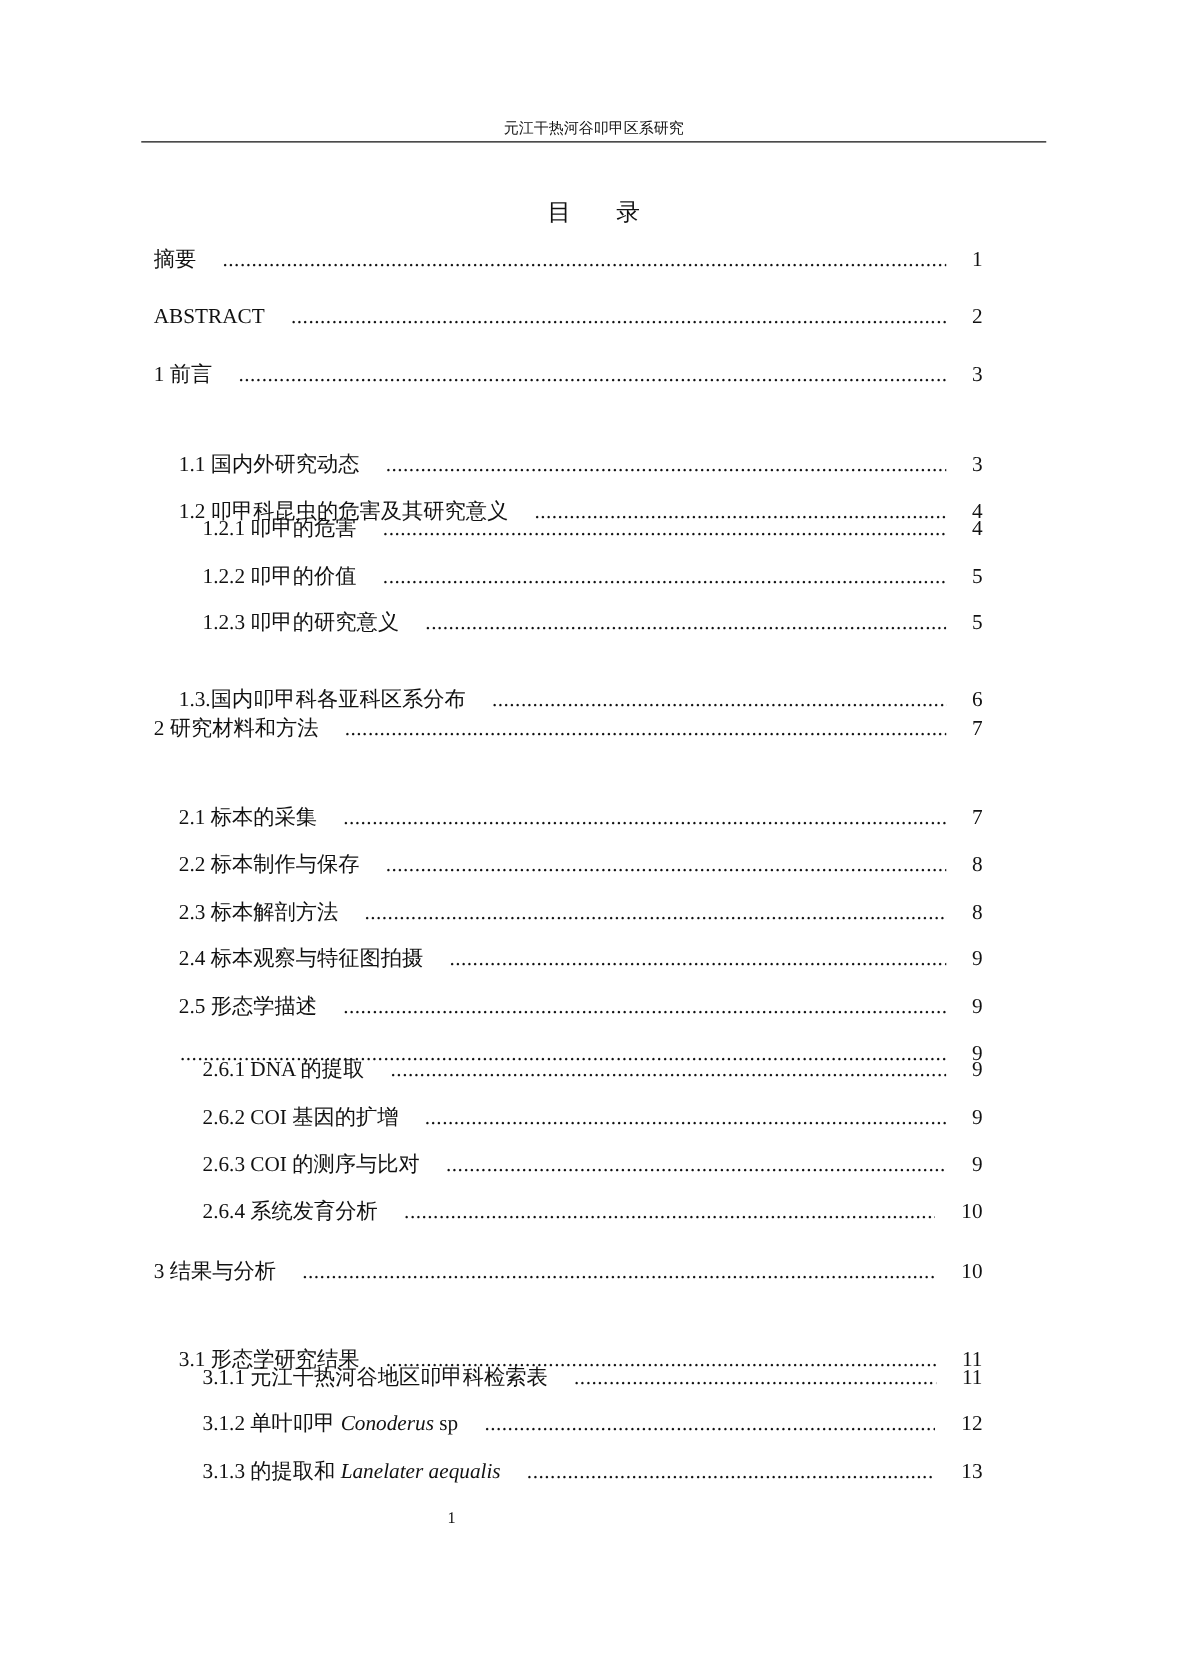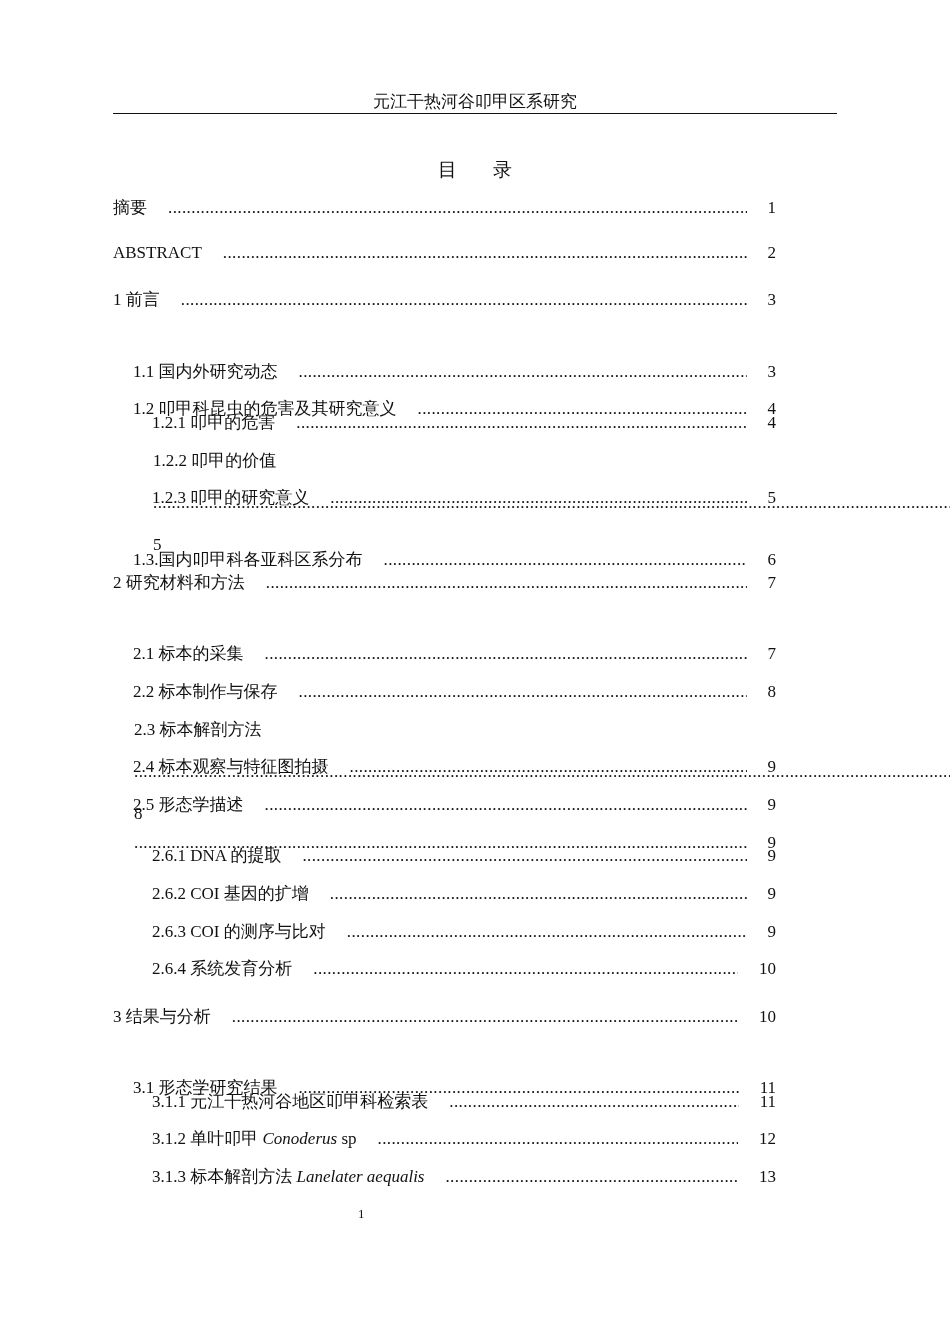--- a/index.html
+++ b/index.html
@@ -1,27 +1,27 @@
 <!DOCTYPE html>
 <html><head>
 <meta charset="utf-8">
 <style>
   html, body { margin: 0; padding: 0; background: #ffffff; }
   body { width: 950px; height: 1344px; position: relative; overflow: hidden;
          font-family: "Liberation Serif", "DejaVu Serif", serif; color: #111; }
   .header { position: absolute; left: 113px; top: 92px; width: 724px; text-align: center;
-            font-size: 17px; line-height: 20px; }
+            font-size: 12px; line-height: 20px; }
   .header-rule { position: absolute; left: 113px; top: 113px; width: 724px; height: 0;
                  border-top: 1.3px solid #111; }
   .toc-title { position: absolute; left: 0; top: 157px; width: 950px; text-align: center;
                font-size: 19px; letter-spacing: 0; }
   .toc-title span { display: inline-block; }
   .toc-title .gap { width: 36px; }
   .toc { position: absolute; left: 113px; top: 0; width: 663px; }
-  .entry { position: absolute; left: 0; width: 663px; display: flex; align-items: baseline;
+  .entry { position: absolute; left: 10px; width: 663px; display: flex; align-items: baseline;
            font-size: 17px; line-height: 22px; white-space: nowrap; gap: 20px; }
   .entry .label { flex: 0 0 auto; }
   .entry .label i { font-style: italic; }
   .entry .leader { flex: 1 1 auto; overflow: hidden; margin: 0 1px; }
   .entry .leader::after { content: "........................................................................................................................................................................................................................"; letter-spacing: 0.4px; }
   .entry .page { flex: 0 0 auto; text-align: right; }
   .lvl1 { padding-left: 0; }
   .lvl2 { padding-left: 20px; width: 643px; margin-top: 24px; }
   .lvl3 { padding-left: 39px; width: 624px; }
   .footer { position: absolute; left: 358px; top: 1206px; font-size: 13px; }
@@ -60,21 +60,21 @@
     <div class="entry lvl2" style="top: 374px;">
       <span class="label">1.2 叩甲科昆虫的危害及其研究意义</span>
       <span class="leader"></span>
       <span class="page">4</span>
     </div>
     <div class="entry lvl3" style="top: 412px;">
       <span class="label">1.2.1 叩甲的危害</span>
       <span class="leader"></span>
       <span class="page">4</span>
     </div>
-    <div class="entry lvl3" style="top: 450px; flex-direction: column;">
+    <div class="entry lvl3" style="top: 450px;">
       <span class="label">1.2.2 叩甲的价值</span>
       <span class="leader"></span>
       <span class="page">5</span>
     </div>
     <div class="entry lvl3" style="top: 487px; align-items: center;">
       <span class="label">1.2.3 叩甲的研究意义</span>
       <span class="leader"></span>
       <span class="page">5</span>
     </div>
     <div class="entry lvl2" style="top: 525px;">
@@ -90,21 +90,21 @@
     <div class="entry lvl2" style="top: 619px;">
       <span class="label">2.1 标本的采集</span>
       <span class="leader"></span>
       <span class="page">7</span>
     </div>
     <div class="entry lvl2" style="top: 657px;">
       <span class="label">2.2 标本制作与保存</span>
       <span class="leader"></span>
       <span class="page">8</span>
     </div>
-    <div class="entry lvl2" style="top: 695px; flex-direction: column;">
+    <div class="entry lvl2" style="top: 695px;">
       <span class="label">2.3 标本解剖方法</span>
       <span class="leader"></span>
       <span class="page">8</span>
     </div>
     <div class="entry lvl2" style="top: 732px;">
       <span class="label">2.4 标本观察与特征图拍摄</span>
       <span class="leader"></span>
       <span class="page">9</span>
     </div>
     <div class="entry lvl2" style="top: 770px;">
@@ -150,19 +150,19 @@
       <span class="label">3.1.1 元江干热河谷地区叩甲科检索表</span>
       <span class="leader"></span>
       <span class="page">11</span>
     </div>
     <div class="entry lvl3" style="top: 1128px;">
       <span class="label"><span>3.1.2 单叶叩甲 </span><i>Conoderus</i><span> sp</span></span>
       <span class="leader"></span>
       <span class="page">12</span>
     </div>
     <div class="entry lvl3" style="top: 1166px;">
-      <span class="label"><span>3.1.3 标本解剖方法 </span><i>Lanelater aequalis</i><span></span></span>
+      <span class="label"><span>3.1.3 的提取和 </span><i>Lanelater aequalis</i><span></span></span>
       <span class="leader"></span>
       <span class="page">13</span>
     </div>
   </div>
 
 <div class="footer">1</div>
 
 </body></html>

